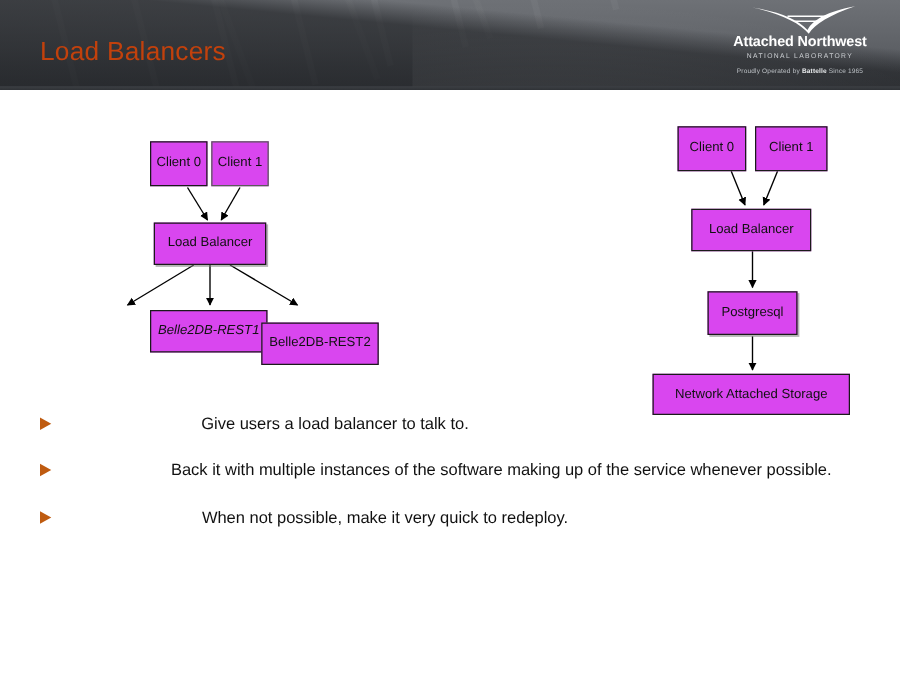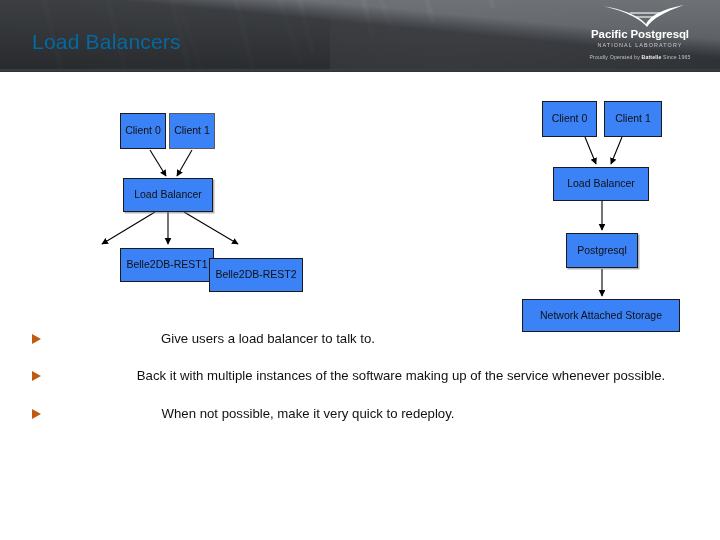--- a/index.html
+++ b/index.html
@@ -97,21 +97,21 @@
     width: 720px;
     height: 3px;
     background: linear-gradient(180deg, #3c3f44 0%, #2f3236 100%);
   }
 
   .slide-title {
     position: absolute;
     left: 32px;
     top: 30px;
     font-size: 21px;
-    color: #0369a1;
+    color: #c2410c;
     letter-spacing: 0.2px;
     white-space: nowrap;
     z-index: 5;
   }
 
   
   .logo-block {
     position: absolute;
     right: 10px;
     top: 4px;
@@ -160,21 +160,21 @@
   }
   .logo-tag b { color: #e8eaec; }
 
   
   .diagram {
     position: absolute;
   }
   .node {
     position: absolute;
     box-sizing: border-box;
-    background: #3b82f6;
+    background: #d946ef;
     border: 1.4px solid #1a1a1a;
     font-size: 10.5px;
     color: #111111;
     display: flex;
     align-items: center;
     justify-content: center;
     text-align: center;
     line-height: 1.1;
     white-space: nowrap;
   }
@@ -236,21 +236,21 @@
 <div class="slide-title">Load Balancers</div>
 
 <div class="logo-block">
   <div class="logo-mark">
     <svg width="86" height="24" viewBox="0 0 86 24" xmlns="http://www.w3.org/2000/svg">
       <path d="M2 2 C 22 5, 38 11, 46 20 C 50 12, 62 5, 84 1 C 64 8, 52 15, 47 23 C 40 14, 22 6, 2 2 Z" fill="#ffffff"></path>
       <path d="M30 9 L 60 9" stroke="#ffffff" stroke-width="1.1" fill="none"></path>
       <path d="M36 13 L 56 13" stroke="#ffffff" stroke-width="1.1" fill="none"></path>
     </svg>
   </div>
-  <div class="logo-name">Pacific Postgresql</div>
+  <div class="logo-name">Attached Northwest</div>
   <div class="logo-sub">NATIONAL LABORATORY</div>
   <div class="logo-tag"><span>Proudly Operated by </span><b>Battelle</b><span> Since 1965</span></div>
 </div>
 
 <div class="diagram" style="left:0px; top:0px; width:340px; height:300px;">
 
   <svg class="edge-svg" width="340" height="300">
     <defs>
       <marker id="arrL" markerWidth="7" markerHeight="7" refX="5.4" refY="3" orient="auto" markerUnits="strokeWidth">
         <path d="M0,0 L6,3 L0,6 z" fill="#000000"></path>
@@ -270,21 +270,21 @@
 
   <div class="node" style="left:120px; top:113px; width:46px; height:36px;">
     <span>Client 0</span>
   </div>
   <div class="node thin" style="left:169px; top:113px; width:46px; height:36px;">
     <span>Client 1</span>
   </div>
   <div class="node shadowed" style="left:123px; top:178px; width:90px; height:34px;">
     <span>Load Balancer</span>
   </div>
-  <div class="node" style="left:120px; top:248px; width:94px; height:34px;">
+  <div class="node" style="left:120px; top:248px; width:94px; height:34px;font-style:italic;">
     <span>Belle2DB-REST1</span>
   </div>
   <div class="node" style="left:209px; top:248px; width:94px; height:34px;margin-top:10px;">
     <span>Belle2DB-REST2</span>
   </div>
 </div>
 
 <div class="diagram" style="left:510px; top:0px; width:210px; height:345px;">
 
   <svg class="edge-svg" width="210" height="345">

